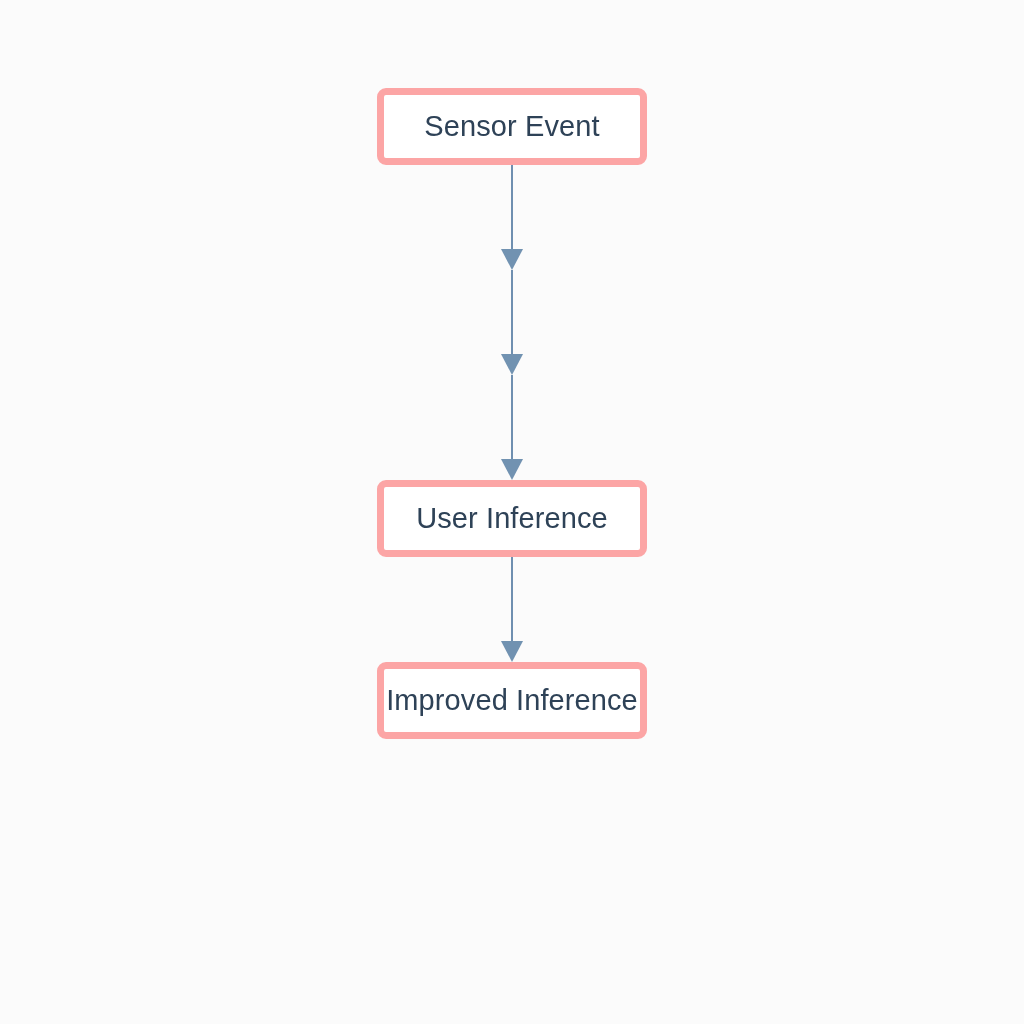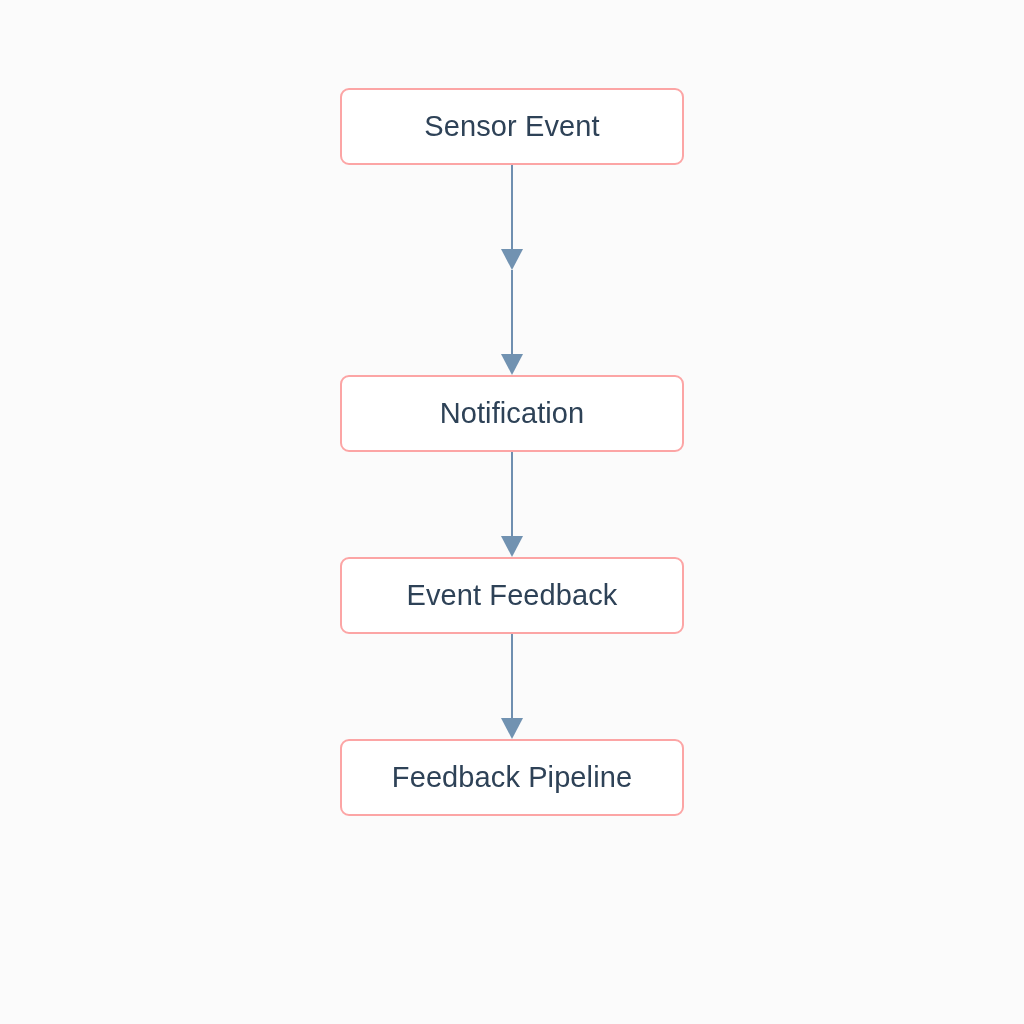--- a/index.html
+++ b/index.html
@@ -28,23 +28,23 @@
     top: 88px;
     width: 286px;
     display: flex;
     flex-direction: column;
     align-items: center;
   }
 
   
   .node-box {
     box-sizing: border-box;
-    width: 344px;
+    width: 270px;
     height: 77px;
-    border: 2px solid #fca5a5;
+    border: 7px solid #fca5a5;
     border-radius: 9px;
     background: #ffffff;
     display: flex;
     align-items: center;
     justify-content: center;
     flex: none;
   }
   .node-label {
     font-family: "Liberation Sans", sans-serif;
     font-size: 29px;
@@ -100,37 +100,34 @@
       <div class="connector-line"></div>
       <div class="connector-head"></div>
     </div>
 
 
     <div class="connector">
       <div class="connector-line"></div>
       <div class="connector-head"></div>
     </div>
 
+
+    <div class="connector">
+      <div class="connector-line"></div>
+      <div class="connector-head"></div>
+    </div>
+
     <div class="node-box">
-      <span class="node-label">Notification</span>
+      <span class="node-label">User Inference</span>
     </div>
 
     <div class="connector">
       <div class="connector-line"></div>
       <div class="connector-head"></div>
     </div>
 
     <div class="node-box">
-      <span class="node-label">Event Feedback</span>
-    </div>
-
-    <div class="connector">
-      <div class="connector-line"></div>
-      <div class="connector-head"></div>
-    </div>
-
-    <div class="node-box">
-      <span class="node-label">Feedback Pipeline</span>
+      <span class="node-label">Improved Inference</span>
     </div>
 
   </div>
 
 </div>
 
 </body></html>

